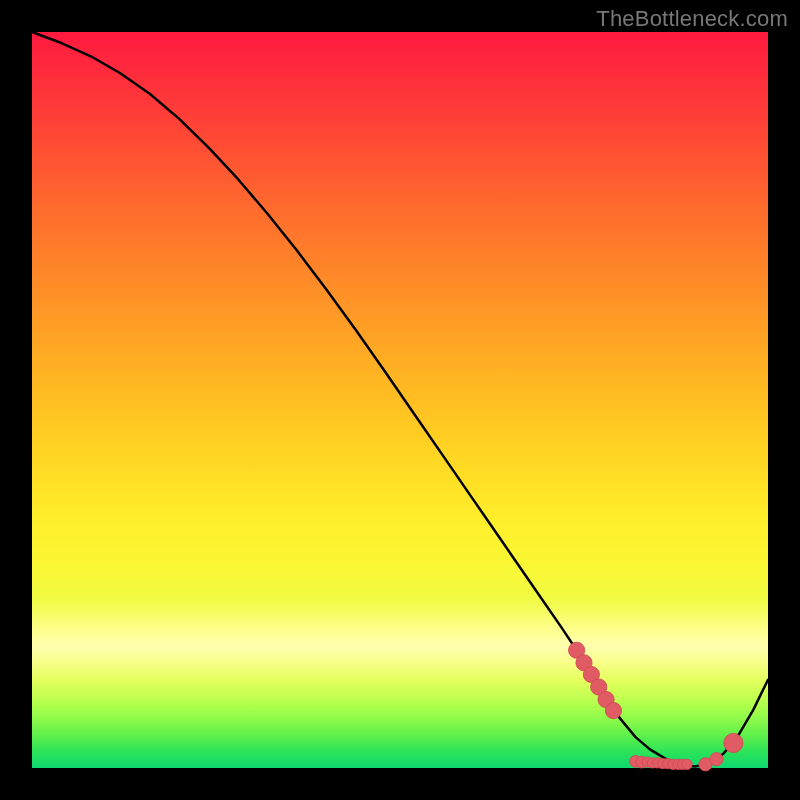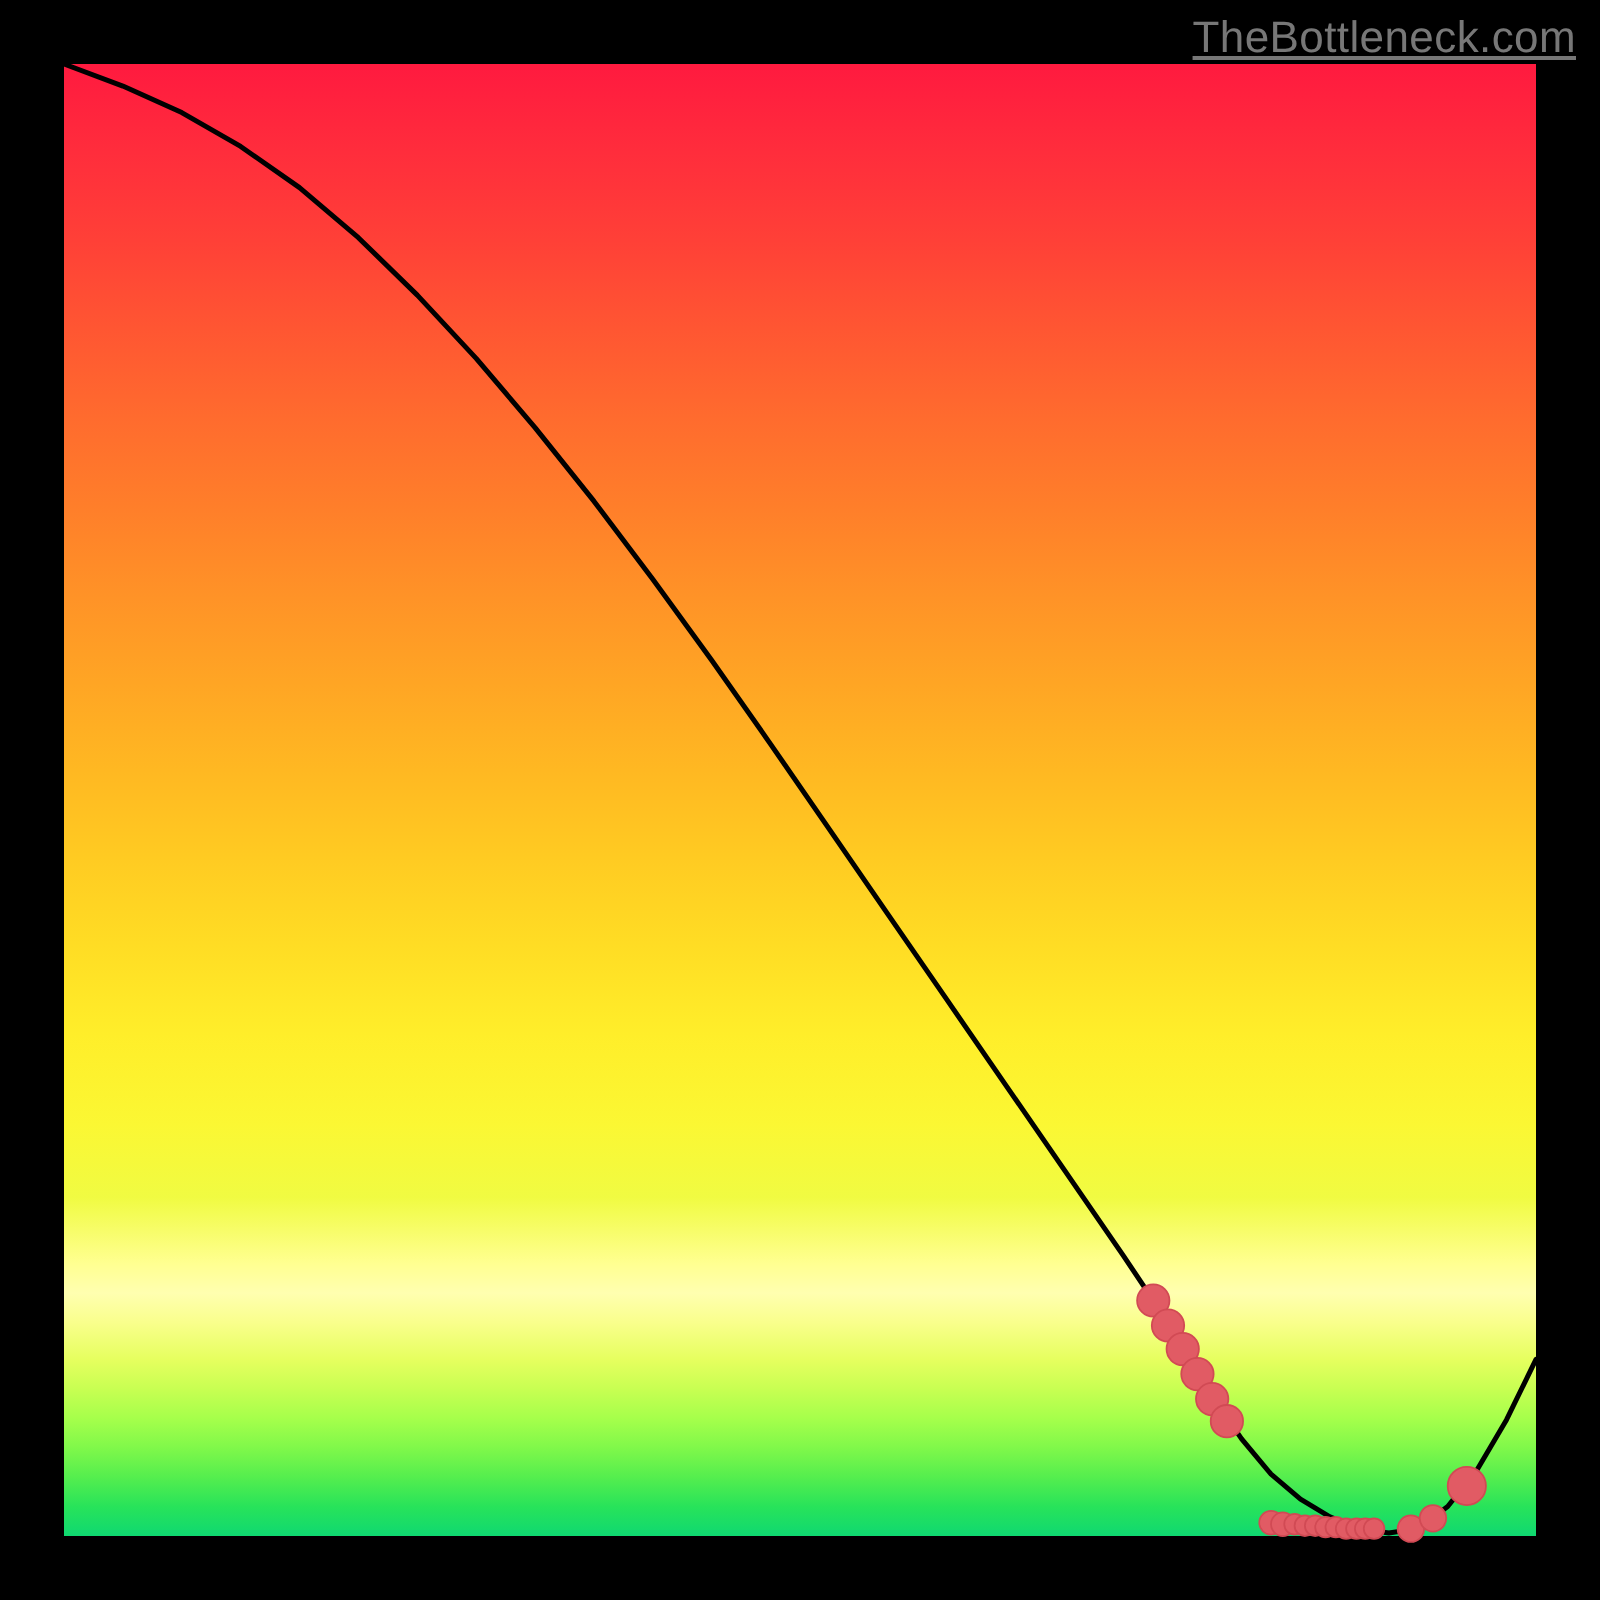--- a/index.html
+++ b/index.html
@@ -62,21 +62,20 @@
   }
   .watermark {
     position: absolute;
     top: 6px;
     right: 12px;
     color: #777;
     font-size: 22px;
     letter-spacing: 0.2px;
     font-weight: 400;
     user-select: none;
-    text-decoration: underline;
   }
 </style>
 </head>
 <body>
 
 <div class="stage">
   <div class="watermark">TheBottleneck.com</div>
 
   <div class="plot-area">
     <svg class="curve" viewBox="0 0 100 100" preserveAspectRatio="none">

